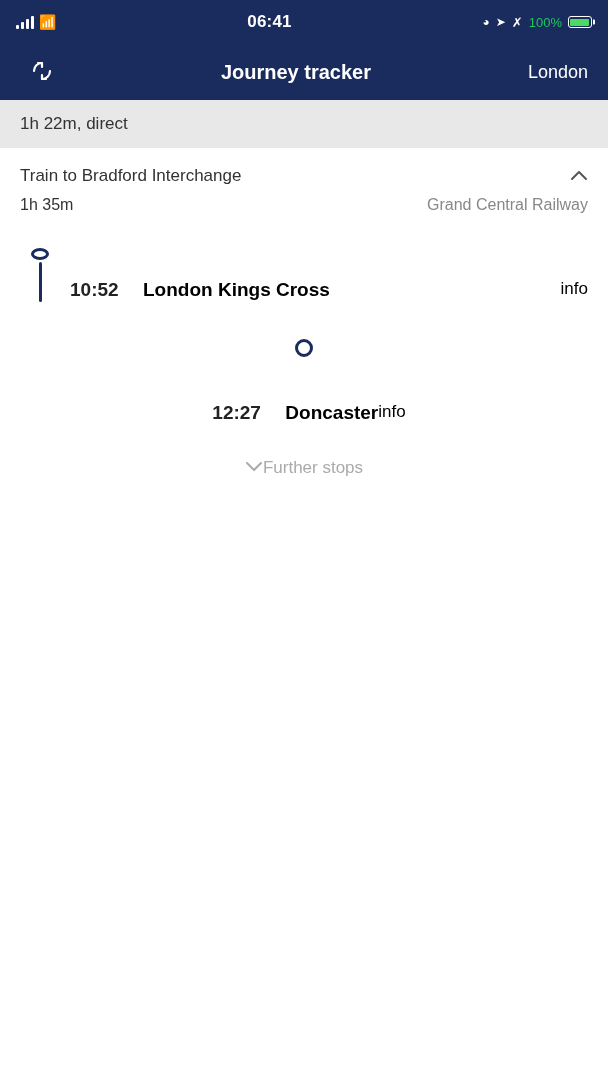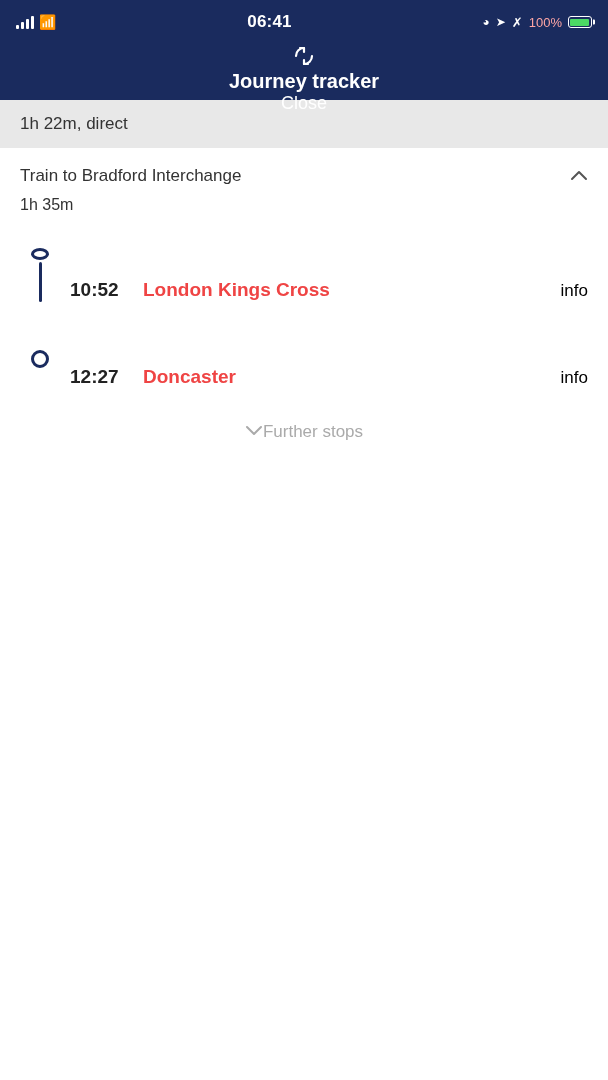--- a/index.html
+++ b/index.html
@@ -92,21 +92,20 @@
     }
 
     
     .nav-bar {
       background: #1a2b5e;
       height: 56px;
       display: flex;
       align-items: center;
       justify-content: space-between;
       padding: 0 20px;
-      flex-direction: column;
     }
     .nav-refresh {
       color: #fff;
       font-size: 22px;
       cursor: pointer;
       display: flex;
       align-items: center;
       justify-content: center;
       width: 44px;
       height: 44px;
@@ -204,34 +203,34 @@
       border: 3px solid #1a2b5e;
       background: #fff;
       z-index: 2;
       position: relative;
     }
 
     
     .stop-details {
       flex: 1;
       display: flex;
-      align-items: flex-end;
+      align-items: flex-start;
       padding-left: 10px;
       margin-top: 36px;
     }
     .stop-time {
       font-size: 19px;
       font-weight: 700;
       color: #222;
       min-width: 65px;
     }
     .stop-name {
       font-size: 19px;
       font-weight: 700;
-      color: #ef4444;
+      color: #000000;
       padding-left: 8px;
     }
     .stop-info-link {
       color: #000000;
       font-size: 17px;
       font-weight: 400;
       margin-left: auto;
       cursor: pointer;
     }
 
@@ -264,77 +263,78 @@
         <span></span>
         <span></span>
     </div>
     <span class="wifi-icon">📶</span>
   </div>
   <div class="status-center">06:41</div>
   <div class="status-right">
     <span style="font-size:12px;">◕</span>
     <span style="font-size:12px;">➤</span>
     <span style="font-size:13px;">✗</span>
-    <span style="font-size:13px; color:#fca5a5;">100%</span>
+    <span style="font-size:13px; color:#22c55e;">100%</span>
     <div class="battery-container">
       <div class="battery-body">
         <div class="battery-fill"></div>
       </div>
     </div>
   </div>
 </div>
 
 <div class="nav-bar">
   <div class="nav-refresh">
     <svg width="26" height="26" viewBox="0 0 26 26" fill="none" xmlns="http://www.w3.org/2000/svg">
       <path d="M13 4C8.58 4 5 7.58 5 12" stroke="white" stroke-width="2.2" stroke-linecap="round"></path>
       <path d="M13 20C17.42 20 21 16.42 21 12" stroke="white" stroke-width="2.2" stroke-linecap="round"></path>
       <polyline points="9,4 13,4 13,8" fill="none" stroke="white" stroke-width="2.2" stroke-linecap="round" stroke-linejoin="round"></polyline>
       <polyline points="17,20 13,20 13,16" fill="none" stroke="white" stroke-width="2.2" stroke-linecap="round" stroke-linejoin="round"></polyline>
     </svg>
   </div>
   <div class="nav-title">Journey tracker</div>
-  <div class="nav-close">Close</div>
+  <div class="nav-close">London</div>
 </div>
 
 <div class="journey-summary-bar">
   <span>1h 22m, direct</span>
 </div>
 
 <div class="content">
 
   <div class="train-section-header">
     <span class="train-section-title">Train to Bradford Interchange</span>
     <span class="chevron-up">
       <svg width="18" height="12" viewBox="0 0 18 12" fill="none">
         <polyline points="2,10 9,3 16,10" stroke="#555" stroke-width="2" stroke-linecap="round" stroke-linejoin="round" fill="none"></polyline>
       </svg>
     </span>
   </div>
 
   <div class="train-info-row">
     <span class="train-duration">1h 35m</span>
+    <span class="train-operator">Grand Central Railway</span>
   </div>
 
   <div class="stops-container">
 
     <div class="stop-row" style="position: relative;">
       <div class="timeline" style="position:relative; height:60px; align-self:stretch; justify-content:flex-start; padding-top:6px;">
         <div class="stop-circle"></div>
 
         <div style="width:3px; background:#1a2b5e; flex:1; margin-top:2px; border-radius:2px; min-height:40px;"></div>
       </div>
       <div class="stop-details">
         <span class="stop-time">10:52</span>
         <span class="stop-name">London Kings Cross</span>
         <span class="stop-info-link">info</span>
       </div>
     </div>
 
-    <div class="stop-row" style="margin-top:8px;">
+    <div class="stop-row" style="margin-top:8px;flex-direction:column;">
       <div class="timeline" style="height:36px; align-self:center; justify-content:center;">
         <div class="stop-circle"></div>
       </div>
       <div class="stop-details">
         <span class="stop-time">12:27</span>
         <span class="stop-name">Doncaster</span>
         <span class="stop-info-link">info</span>
       </div>
     </div>
 

